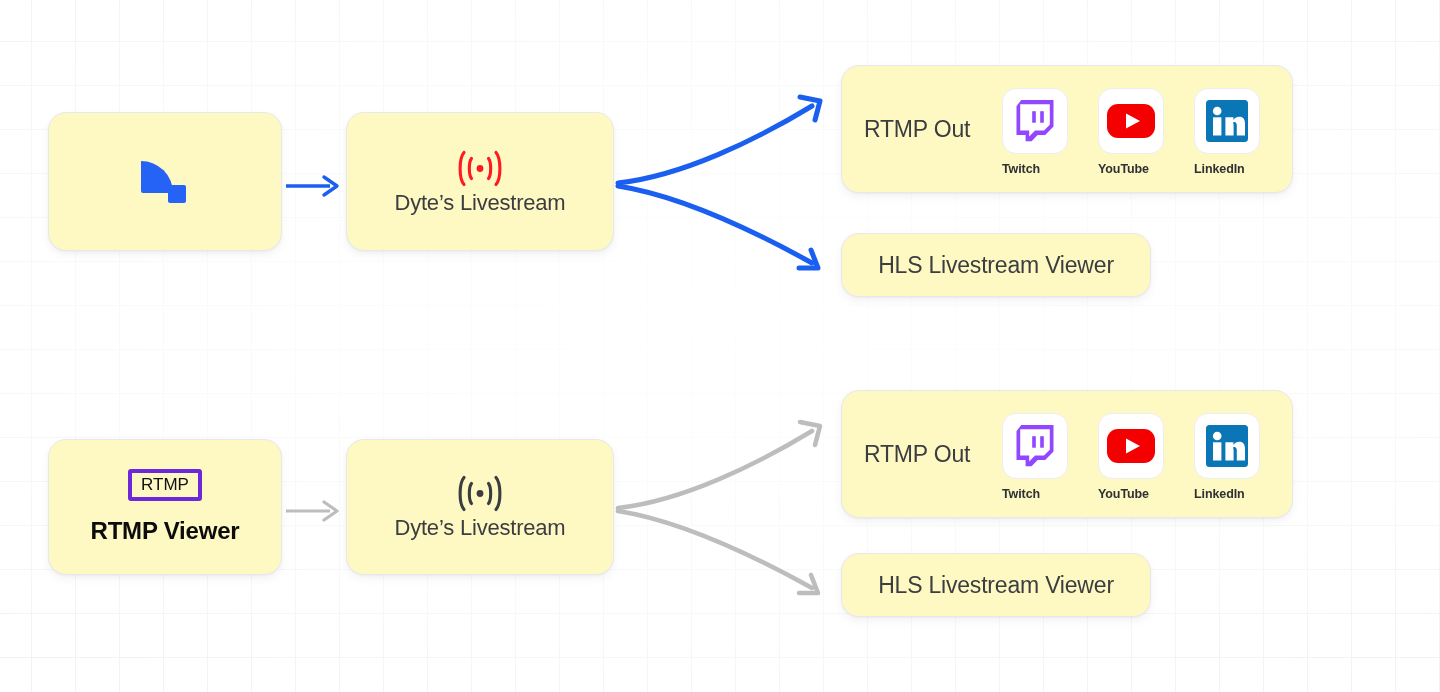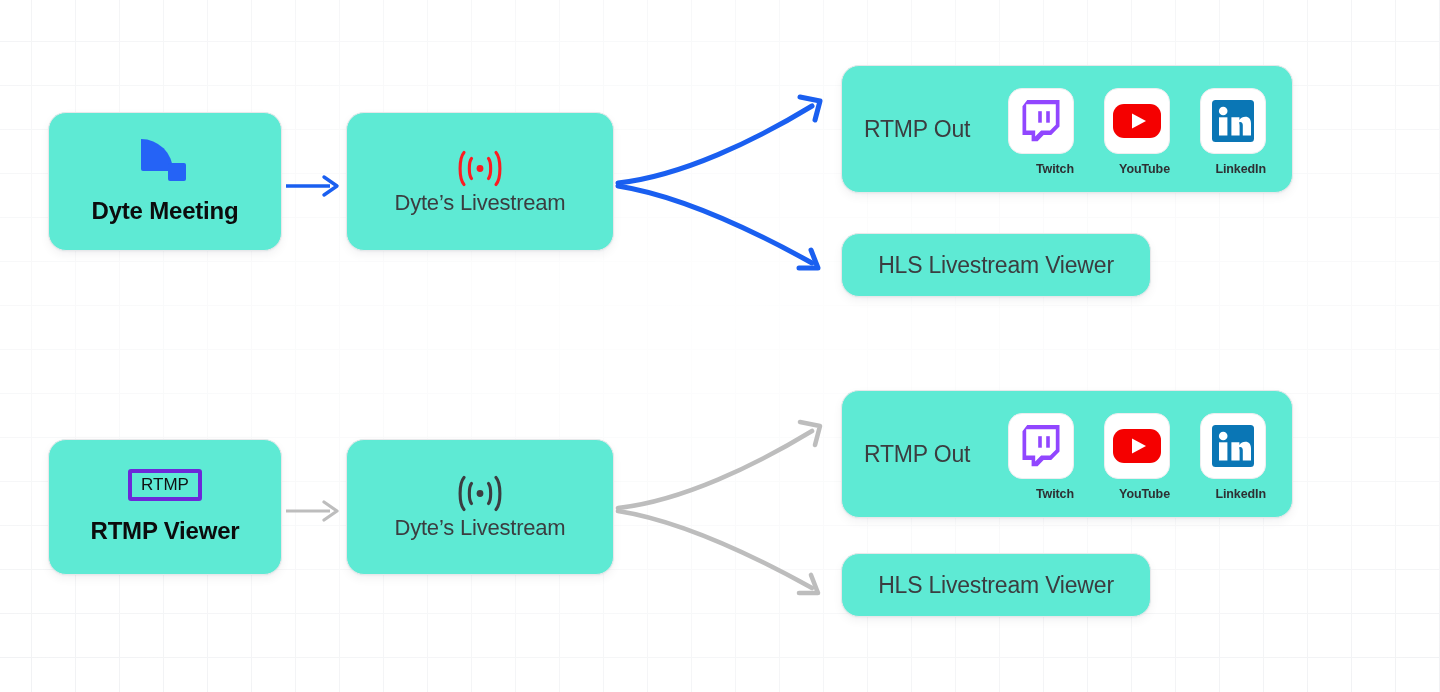--- a/index.html
+++ b/index.html
@@ -36,21 +36,21 @@
     position: absolute;
     inset: 0;
     pointer-events: none;
     background:
       radial-gradient(ellipse 100% 85% at 50% 45%, rgba(255,255,255,0.92) 0%, rgba(255,255,255,0.55) 45%, rgba(255,255,255,0) 78%);
   }
 
   
   .node {
     position: absolute;
-    background: #5eead4;
+    background: #fef9c3;
     border: 1px solid #e7e8ea;
     border-radius: 18px;
     box-shadow: 0 1px 2px rgba(16,24,40,0.04), 0 4px 10px rgba(16,24,40,0.05);
     display: flex;
     flex-direction: column;
     align-items: center;
     justify-content: center;
   }
 
   
@@ -137,21 +137,21 @@
     display: flex;
     flex-direction: row;
     align-items: flex-start;
     gap: 24px;
     flex: 0 0 auto;
     margin-top: 6px;
   }
   .platform {
     display: flex;
     flex-direction: column;
-    align-items: flex-end;
+    align-items: flex-start;
     gap: 8px;
     width: 72px;
   }
   .platform-tile {
     width: 66px;
     height: 66px;
     border: 1px solid #eceef0;
     border-radius: 14px;
     background: #ffffff;
     display: flex;
@@ -222,21 +222,20 @@
     <path d="M 618,511 C 682,521 756,557 812,588" fill="none" stroke="#bdbdbd" stroke-width="4.6" stroke-linecap="round"></path>
     <polyline points="799,593 818,593 811,575" fill="none" stroke="#bdbdbd" stroke-width="4.6" stroke-linecap="round" stroke-linejoin="round"></polyline>
   </g>
 </svg>
 
 <div class="node" id="node-dyte-meeting">
   <span class="dyte-logo">
     <span class="quarter"></span>
       <span class="sq"></span>
   </span>
-  <span class="source-title">Dyte Meeting</span>
 </div>
 
 <div class="node" id="node-livestream-top">
   <span>
     <svg class="broadcast-icon" width="56" height="42" viewBox="0 0 56 42" xmlns="http://www.w3.org/2000/svg">
       <g fill="none" stroke="#fc1b22" stroke-width="3.1" stroke-linecap="round">
         <path d="M19.5 10.5 C16.6 14.0 16.6 27.0 19.5 30.5"></path>
         <path d="M36.5 10.5 C39.4 14.0 39.4 27.0 36.5 30.5"></path>
         <path d="M12.0 4.5 C6.8 10.5 6.8 30.5 12.0 36.5"></path>
         <path d="M44.0 4.5 C49.2 10.5 49.2 30.5 44.0 36.5"></path>

